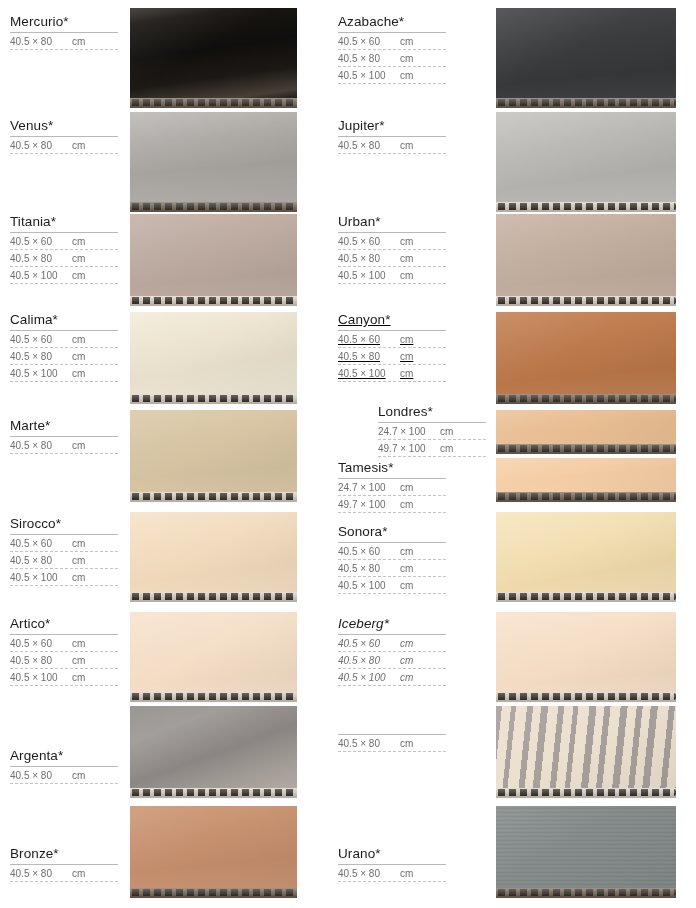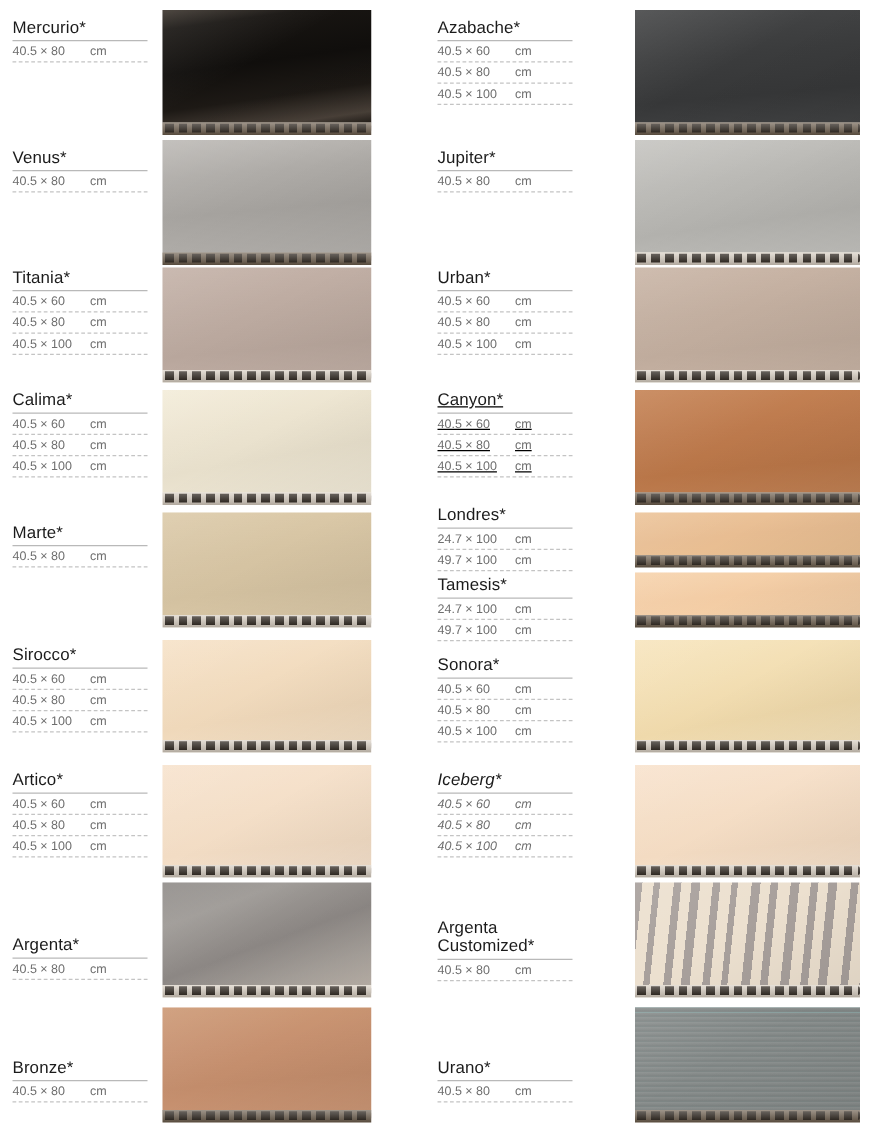--- a/index.html
+++ b/index.html
@@ -8,21 +8,21 @@
     font-family:"Liberation Sans","DejaVu Sans",sans-serif;
     -webkit-font-smoothing:antialiased;
     overflow:hidden;
     position:relative;
   }
   .page{position:relative;width:696px;height:908px;}
 
   
   .col{position:absolute;top:0;width:348px;height:908px;}
   .col-left{left:0;}
-  .col-right{left:340px;}
+  .col-right{left:328px;}
 
   
   .swatches{position:absolute;top:0;height:908px;}
   .col-left  .swatches{left:130px;width:167px;}
   .col-right .swatches{left:168px;width:180px;}
 
   .sw{position:relative;width:100%;box-sizing:border-box;}
   .sw-face{width:100%;height:100%;position:relative;overflow:hidden;}
   .sw-edge{
     width:100%;height:9px;position:relative;overflow:hidden;
@@ -350,21 +350,21 @@
           </div>
           <div class="t-row">
             <span class="t-dim">40.5 × 80</span>
             <span class="t-unit">cm</span>
           </div>
           <div class="t-row">
             <span class="t-dim">40.5 × 100</span>
             <span class="t-unit">cm</span>
           </div>
         </div>
-        <div class="tbox" style="top: 404px;">
+        <div class="tbox" style="top: 404px; margin-left: 40px;">
           <div class="t-title">Londres*</div>
           <div class="t-rule"></div>
           <div class="t-row">
             <span class="t-dim">24.7 × 100</span>
             <span class="t-unit">cm</span>
           </div>
           <div class="t-row">
             <span class="t-dim">49.7 × 100</span>
             <span class="t-unit">cm</span>
           </div>
@@ -407,22 +407,20 @@
           <div class="t-row">
             <span class="t-dim">40.5 × 80</span>
             <span class="t-unit">cm</span>
           </div>
           <div class="t-row">
             <span class="t-dim">40.5 × 100</span>
             <span class="t-unit">cm</span>
           </div>
         </div>
         <div class="tbox" style="top: 734px;">
-          <div class="t-title">Argenta
-Customized*</div>
           <div class="t-rule"></div>
           <div class="t-row">
             <span class="t-dim">40.5 × 80</span>
             <span class="t-unit">cm</span>
           </div>
         </div>
         <div class="tbox" style="top: 846px;">
           <div class="t-title">Urano*</div>
           <div class="t-rule"></div>
           <div class="t-row">

